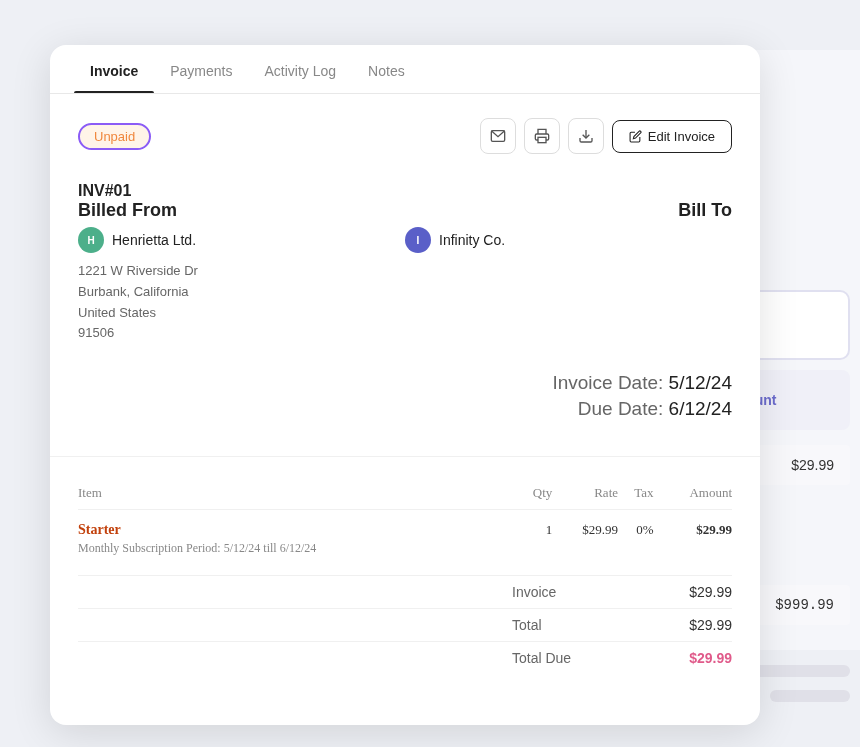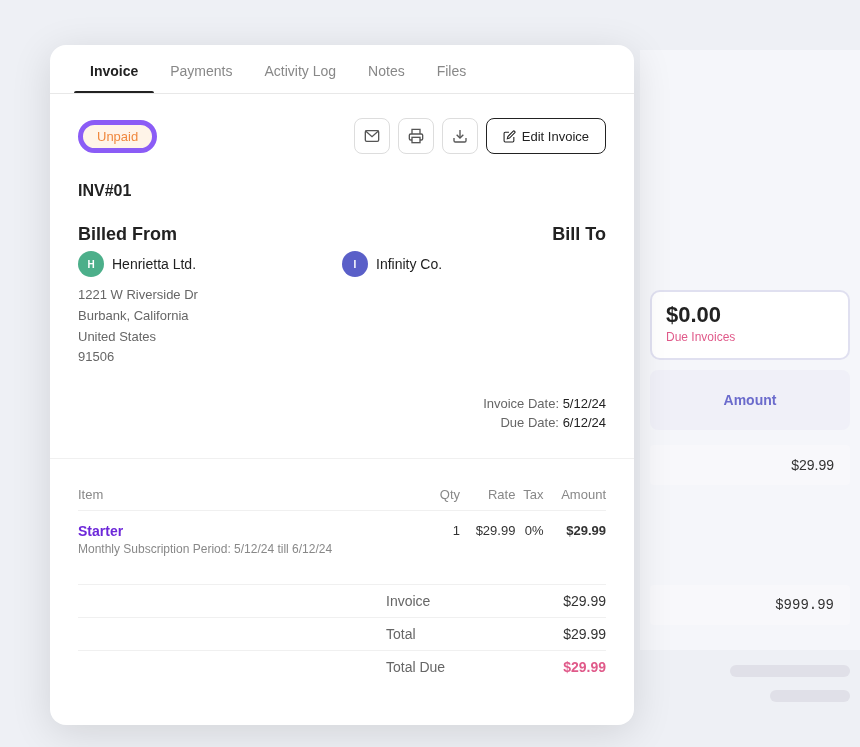--- a/index.html
+++ b/index.html
@@ -92,21 +92,21 @@
       height: 12px;
       background: #e0e0e8;
       border-radius: 6px;
     }
 
     
     .invoice-card {
       position: absolute;
       left: 50px;
       top: 45px;
-      width: 584px;
+      width: 710px;
       min-height: 680px;
       background: white;
       border-radius: 16px;
       box-shadow: 0 8px 40px rgba(0,0,0,0.12);
       overflow: hidden;
       z-index: 10;
     }
 
     
     .tabs {
@@ -149,30 +149,31 @@
     .action-bar {
       display: flex;
       align-items: center;
       justify-content: space-between;
       margin-bottom: 28px;
     }
 
     .badge-unpaid {
       background: #fff4e8;
       color: #f0883e;
-      border: 5px solid #8b5cf6;
+      border: 2px solid #8b5cf6;
       border-radius: 20px;
       padding: 4px 14px;
       font-size: 13px;
       font-weight: 500;
     }
 
     .action-buttons {
       display: flex;
       gap: 8px;
+      align-items: center;
     }
 
     .icon-btn {
       width: 36px;
       height: 36px;
       border: 1px solid #ddd;
       border-radius: 8px;
       background: white;
       display: flex;
       align-items: center;
@@ -194,21 +195,20 @@
       font-size: 13px;
       font-weight: 500;
       color: #222;
     }
 
     
     .invoice-number {
       font-size: 16px;
       font-weight: 700;
       color: #222;
-      margin-bottom: 24px;
     }
 
     
     .billing-section {
       display: flex;
       justify-content: space-between;
       margin-bottom: 28px;
     }
 
     .billing-col {
@@ -259,22 +259,22 @@
     }
 
     .billing-right {
       text-align: right;
       min-width: 200px;
     }
 
     
     .dates-section {
       text-align: right;
-      margin-bottom: 28px;
-      font-size: 13px;
+      margin-bottom: 36px;
+      font-size: 19px;
       color: #666;
     }
 
     .date-row {
       margin-bottom: 4px;
     }
 
     .date-value {
       color: #222;
       font-weight: 500;
@@ -284,21 +284,22 @@
     .divider {
       height: 1px;
       background: #f0f0f0;
       margin: 0 -28px 20px;
     }
 
     
     .items-table {
       width: 100%;
       border-collapse: collapse;
-      margin-bottom: 20px;
+      margin-bottom: 11px;
+      font-family: Liberation Serif, serif;
     }
 
     .items-table th {
       text-align: left;
       font-size: 13px;
       color: #888;
       font-weight: 500;
       padding: 8px 0;
       border-bottom: 1px solid #f0f0f0;
     }
@@ -310,21 +311,21 @@
     .items-table td {
       padding: 12px 0 8px;
       font-size: 13px;
       color: #333;
       vertical-align: top;
     }
 
     .item-name {
       font-size: 14px;
       font-weight: 600;
-      color: #6d28d9;
+      color: #c2410c;
     }
 
     .item-desc {
       font-size: 12px;
       color: #888;
       margin-top: 3px;
     }
 
     .amount-bold {
       font-weight: 700;
@@ -382,21 +383,20 @@
   <div class="bg-bar" style="right: 10px; top: 640px; width: 80px;"></div>
 </div>
 
 <div class="invoice-card">
 
   <div class="tabs">
     <div class="tab active">Invoice</div>
     <div class="tab">Payments</div>
     <div class="tab">Activity Log</div>
     <div class="tab">Notes</div>
-    <div class="tab">Files</div>
   </div>
 
   <div class="invoice-content">
 
     <div class="action-bar">
       <span class="badge-unpaid">Unpaid</span>
       <div class="action-buttons">
         <button class="icon-btn" title="Email">
           <svg width="16" height="16" viewBox="0 0 24 24" fill="none" stroke="currentColor" stroke-width="2">
             <rect x="2" y="4" width="20" height="16" rx="2"></rect>

